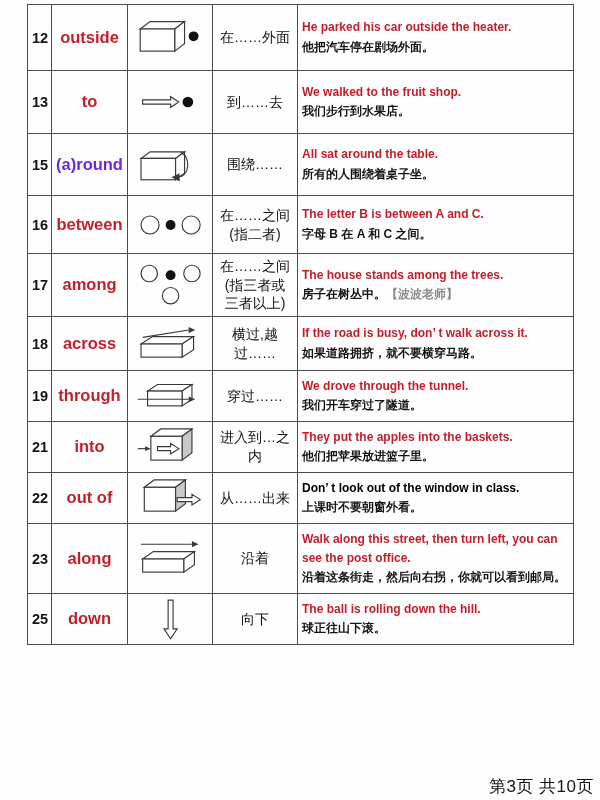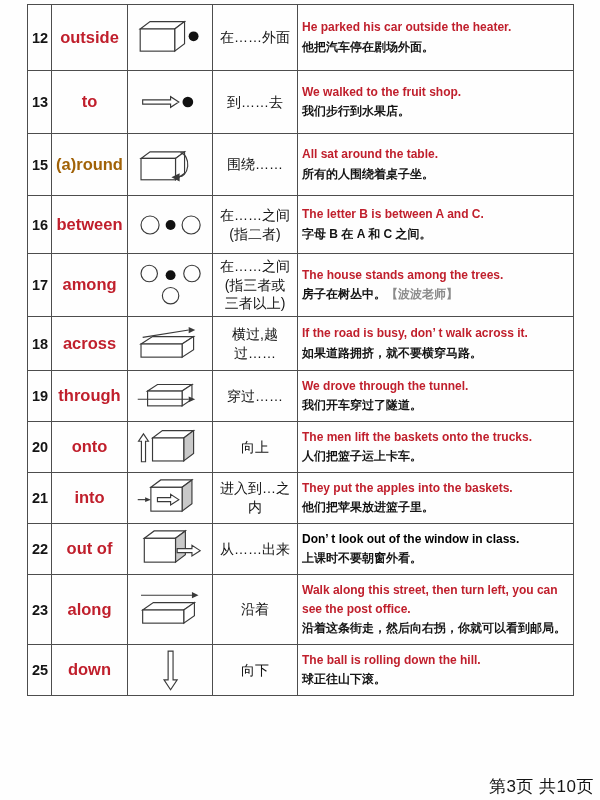--- a/index.html
+++ b/index.html
@@ -75,21 +75,21 @@
                 <circle cx="63" cy="28" r="6.5" fill="#111"></circle>
               </svg></span></td>
           <td class="c-mean">到……去</td>
           <td class="c-ex">
             <span class="en" style="color: rgb(192, 31, 44);">We walked to the fruit shop.</span>
             <span class="zh"><span>我们步行到水果店。</span></span>
           </td>
         </tr>
         <tr style="height: 62px;">
           <td class="c-num">15</td>
-          <td class="c-word" style="color: #a16207;">(a)round</td>
+          <td class="c-word" style="color: #6d28d9;">(a)round</td>
           <td class="c-diag"><span><svg viewBox="0 0 85 56" width="78" height="46" preserveAspectRatio="xMidYMid meet">
                 <polygon points="6,20 17,12 59,12 48,20" fill="#fff" stroke="#3a3a3a" stroke-width="1.4"></polygon>
                 <polygon points="48,20 59,12 59,38 48,46" fill="#fff" stroke="#3a3a3a" stroke-width="1.4"></polygon>
                 <rect x="6" y="20" width="42" height="26" fill="#fff" stroke="#3a3a3a" stroke-width="1.4"></rect>
                 <path d="M54 13 a10 14 0 1 1 -3 29" fill="none" stroke="#3a3a3a" stroke-width="1.4"></path>
                 <polygon points="43,43 53,38 53,48" fill="#3a3a3a"></polygon>
               </svg></span></td>
           <td class="c-mean">围绕……</td>
           <td class="c-ex">
             <span class="en" style="color: rgb(192, 31, 44);">All sat around the table.</span>
@@ -152,35 +152,20 @@
                 <polygon points="14,22 26,14 68,14 56,22" fill="#fff" stroke="#3a3a3a" stroke-width="1.4"></polygon>
                 <polygon points="56,22 68,14 68,32 56,40" fill="#fff" stroke="#3a3a3a" stroke-width="1.4"></polygon>
                 <rect x="14" y="22" width="42" height="18" fill="#fff" stroke="#3a3a3a" stroke-width="1.4"></rect>
                 <line x1="2" y1="32" x2="64" y2="32" stroke="#3a3a3a" stroke-width="1.4"></line>
                 <polygon points="72,32 64,28.5 64,35.5" fill="#3a3a3a"></polygon>
               </svg></span></td>
           <td class="c-mean">穿过……</td>
           <td class="c-ex">
             <span class="en" style="color: rgb(192, 31, 44);">We drove through the tunnel.</span>
             <span class="zh"><span>我们开车穿过了隧道。</span></span>
-          </td>
-        </tr>
-        <tr style="height: 50px;">
-          <td class="c-num">20</td>
-          <td class="c-word" style="color: rgb(192, 31, 44);">onto</td>
-          <td class="c-diag"><span><svg viewBox="0 0 85 56" width="78" height="46" preserveAspectRatio="xMidYMid meet">
-                <polygon points="9,12 15,21 11.5,21 11.5,46 6.5,46 6.5,21 3,21" fill="#fff" stroke="#3a3a3a" stroke-width="1.4"></polygon>
-                <polygon points="20,17 32,8 70,8 58,17" fill="#fff" stroke="#3a3a3a" stroke-width="1.4"></polygon>
-                <polygon points="58,17 70,8 70,36 58,45" fill="#c9c9c9" stroke="#3a3a3a" stroke-width="1.4"></polygon>
-                <rect x="20" y="17" width="38" height="28" fill="#fff" stroke="#3a3a3a" stroke-width="1.4"></rect>
-              </svg></span></td>
-          <td class="c-mean">向上</td>
-          <td class="c-ex">
-            <span class="en" style="color: rgb(192, 31, 44);">The men lift the baskets onto the trucks.</span>
-            <span class="zh"><span>人们把篮子运上卡车。</span></span>
           </td>
         </tr>
         <tr style="height: 50px;">
           <td class="c-num">21</td>
           <td class="c-word" style="color: rgb(192, 31, 44);">into</td>
           <td class="c-diag"><span><svg viewBox="0 0 85 56" width="78" height="46" preserveAspectRatio="xMidYMid meet">
                 <polygon points="18,15 30,6 68,6 56,15" fill="#fff" stroke="#3a3a3a" stroke-width="1.4"></polygon>
                 <polygon points="56,15 68,6 68,35 56,44" fill="#c9c9c9" stroke="#3a3a3a" stroke-width="1.4"></polygon>
                 <rect x="18" y="15" width="38" height="29" fill="#fff" stroke="#3a3a3a" stroke-width="1.4"></rect>
                 <line x1="2" y1="30" x2="12" y2="30" stroke="#3a3a3a" stroke-width="1.4"></line>

